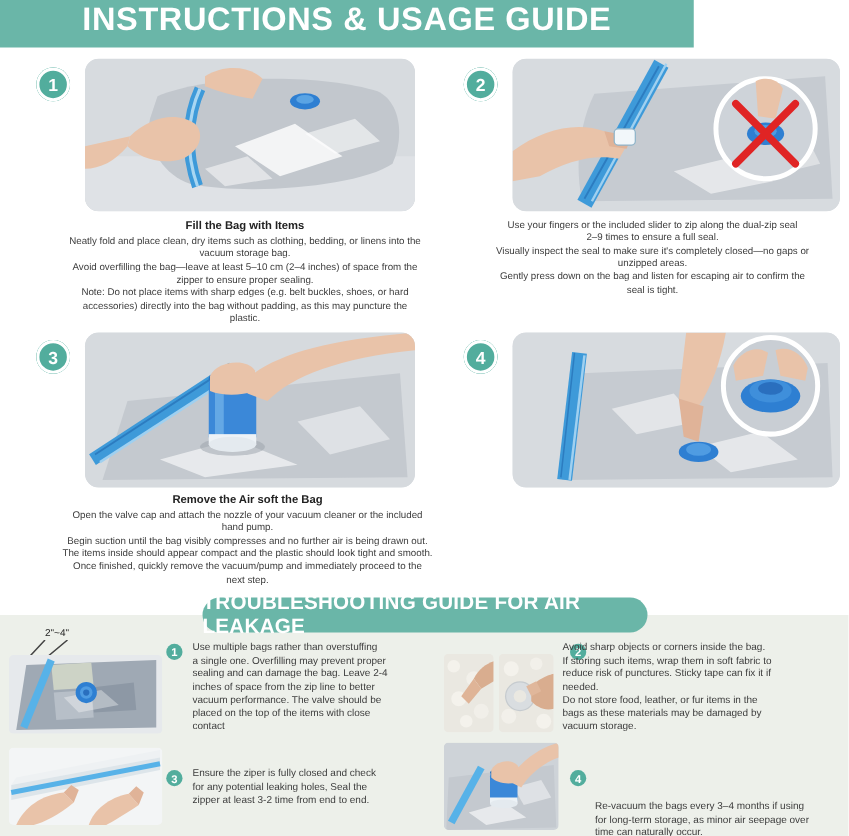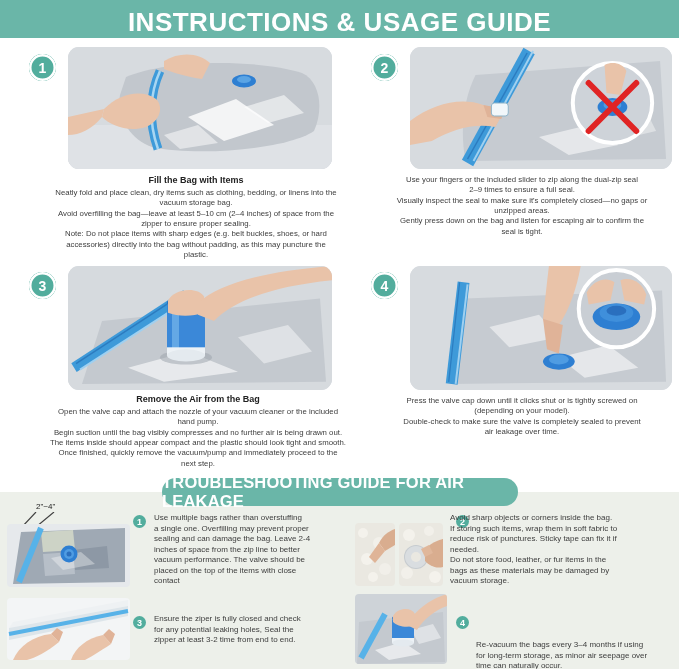--- a/index.html
+++ b/index.html
@@ -1,19 +1,19 @@
 <!DOCTYPE html>
 <html><head>
 <meta charset="utf-8">
 <style>
   html,body{margin:0;padding:0;}
   .page{position:relative;width:679px;height:669px;background:#ffffff;overflow:hidden;
         font-family:"Liberation Sans",sans-serif;color:#3d3d3d;}
-  .header{position:absolute;left:0;top:0;width:679px;height:38px;background:#6ab6a8;
-          display:flex;align-items:flex-end;justify-content:center;}
+  .header{position:absolute;left:0;top:0;width:555px;height:38px;background:#6ab6a8;
+          display:flex;align-items:flex-start;justify-content:center;}
   .header span{color:#ffffff;font-size:26px;font-weight:bold;letter-spacing:.5px;}
   .photo{position:absolute;border-radius:11px;overflow:hidden;background:#d7dbdf;}
   .photo svg{display:block;width:100%;height:100%;}
   .step-badge{position:absolute;width:27px;height:27px;border-radius:50%;
           background:#52ad9d;box-shadow:inset 0 0 0 2.5px #ffffff, inset 0 0 0 6px #52ad9d;
           display:flex;align-items:center;justify-content:center;}
   .step-badge span{color:#ffffff;font-size:14px;font-weight:bold;}
   .steptext{position:absolute;text-align:center;}
   .steptitle{font-size:9px;font-weight:bold;color:#222222;margin-bottom:3px;}
   .stepbody{font-size:7.8px;line-height:1.33;white-space:pre-line;color:#3d3d3d;}
@@ -125,21 +125,21 @@
         <rect x="104" y="38" width="7" height="46" fill="#6fb0e8" opacity="0.8"></rect>
         <ellipse cx="118" cy="36" rx="19" ry="6" fill="#2a6fbe"></ellipse>
         <rect x="99" y="80" width="38" height="8" fill="#edf2f6"></rect>
         <ellipse cx="118" cy="88" rx="19" ry="6" fill="#e4eaef"></ellipse>
       </g>
       <path d="M100,34 C106,22 130,20 136,30 L136,46 C124,50 110,50 100,46 Z" fill="#e9c3a9"></path>
       <path d="M130,36 C152,18 190,6 264,0 L264,14 C204,20 166,34 146,54 L130,48 Z" fill="#e9c3a9"></path>
     </svg>
   </div>
   <div class="steptext" style="left:31px;top:394px;width:334px">
-    <div class="steptitle">Remove the Air from the Bag</div>
+    <div class="steptitle">Remove the Air soft the Bag</div>
     <div class="stepbody">Open the valve cap and attach the nozzle of your vacuum cleaner or the included
 hand pump.
 Begin suction until the bag visibly compresses and no further air is being drawn out.
 The items inside should appear compact and the plastic should look tight and smooth.
 Once finished, quickly remove the vacuum/pump and immediately proceed to the
 next step.</div>
   </div>
 
   <div class="step-badge" style="left:371px;top:272px">
     <span>4</span>
@@ -162,24 +162,20 @@
       <path d="M134,52 L154,58 L150,86 L138,82 Z" fill="#e0b398"></path>
       <circle cx="208" cy="42" r="38" fill="#c9ced4" stroke="#ffffff" stroke-width="4"></circle>
       <path d="M178,26 C184,14 198,10 206,16 L202,34 L180,38 Z" fill="#e9c3a9"></path>
       <path d="M238,28 C234,16 222,10 212,14 L216,34 L236,38 Z" fill="#e9c3a9"></path>
       <ellipse cx="208" cy="50" rx="24" ry="13" fill="#2e7fd2"></ellipse>
       <ellipse cx="208" cy="46" rx="17" ry="9" fill="#3f8fdb"></ellipse>
       <ellipse cx="208" cy="44" rx="10" ry="5" fill="#2a6fbe"></ellipse>
     </svg>
   </div>
   <div class="steptext" style="left:372px;top:396px;width:300px">
-    <div class="stepbody">Press the valve cap down until it clicks shut or is tightly screwed on
-(depending on your model).
-Double-check to make sure the valve is completely sealed to prevent
-air leakage over time.</div>
   </div>
 
   <div class="ts-section"></div>
   <div class="ts-banner">
     <span>TROUBLESHOOTING GUIDE FOR AIR LEAKAGE</span>
   </div>
 
   <div class="gap-label" style="left:36px;top:502px">2"~4"</div>
   <svg class="anno" style="left:18px;top:512px;width:40px;height:15px" viewBox="0 0 40 15">
     <path d="M18,0 L4,15 M36,0 L18,15" stroke="#444444" stroke-width="1.2" fill="none"></path>

